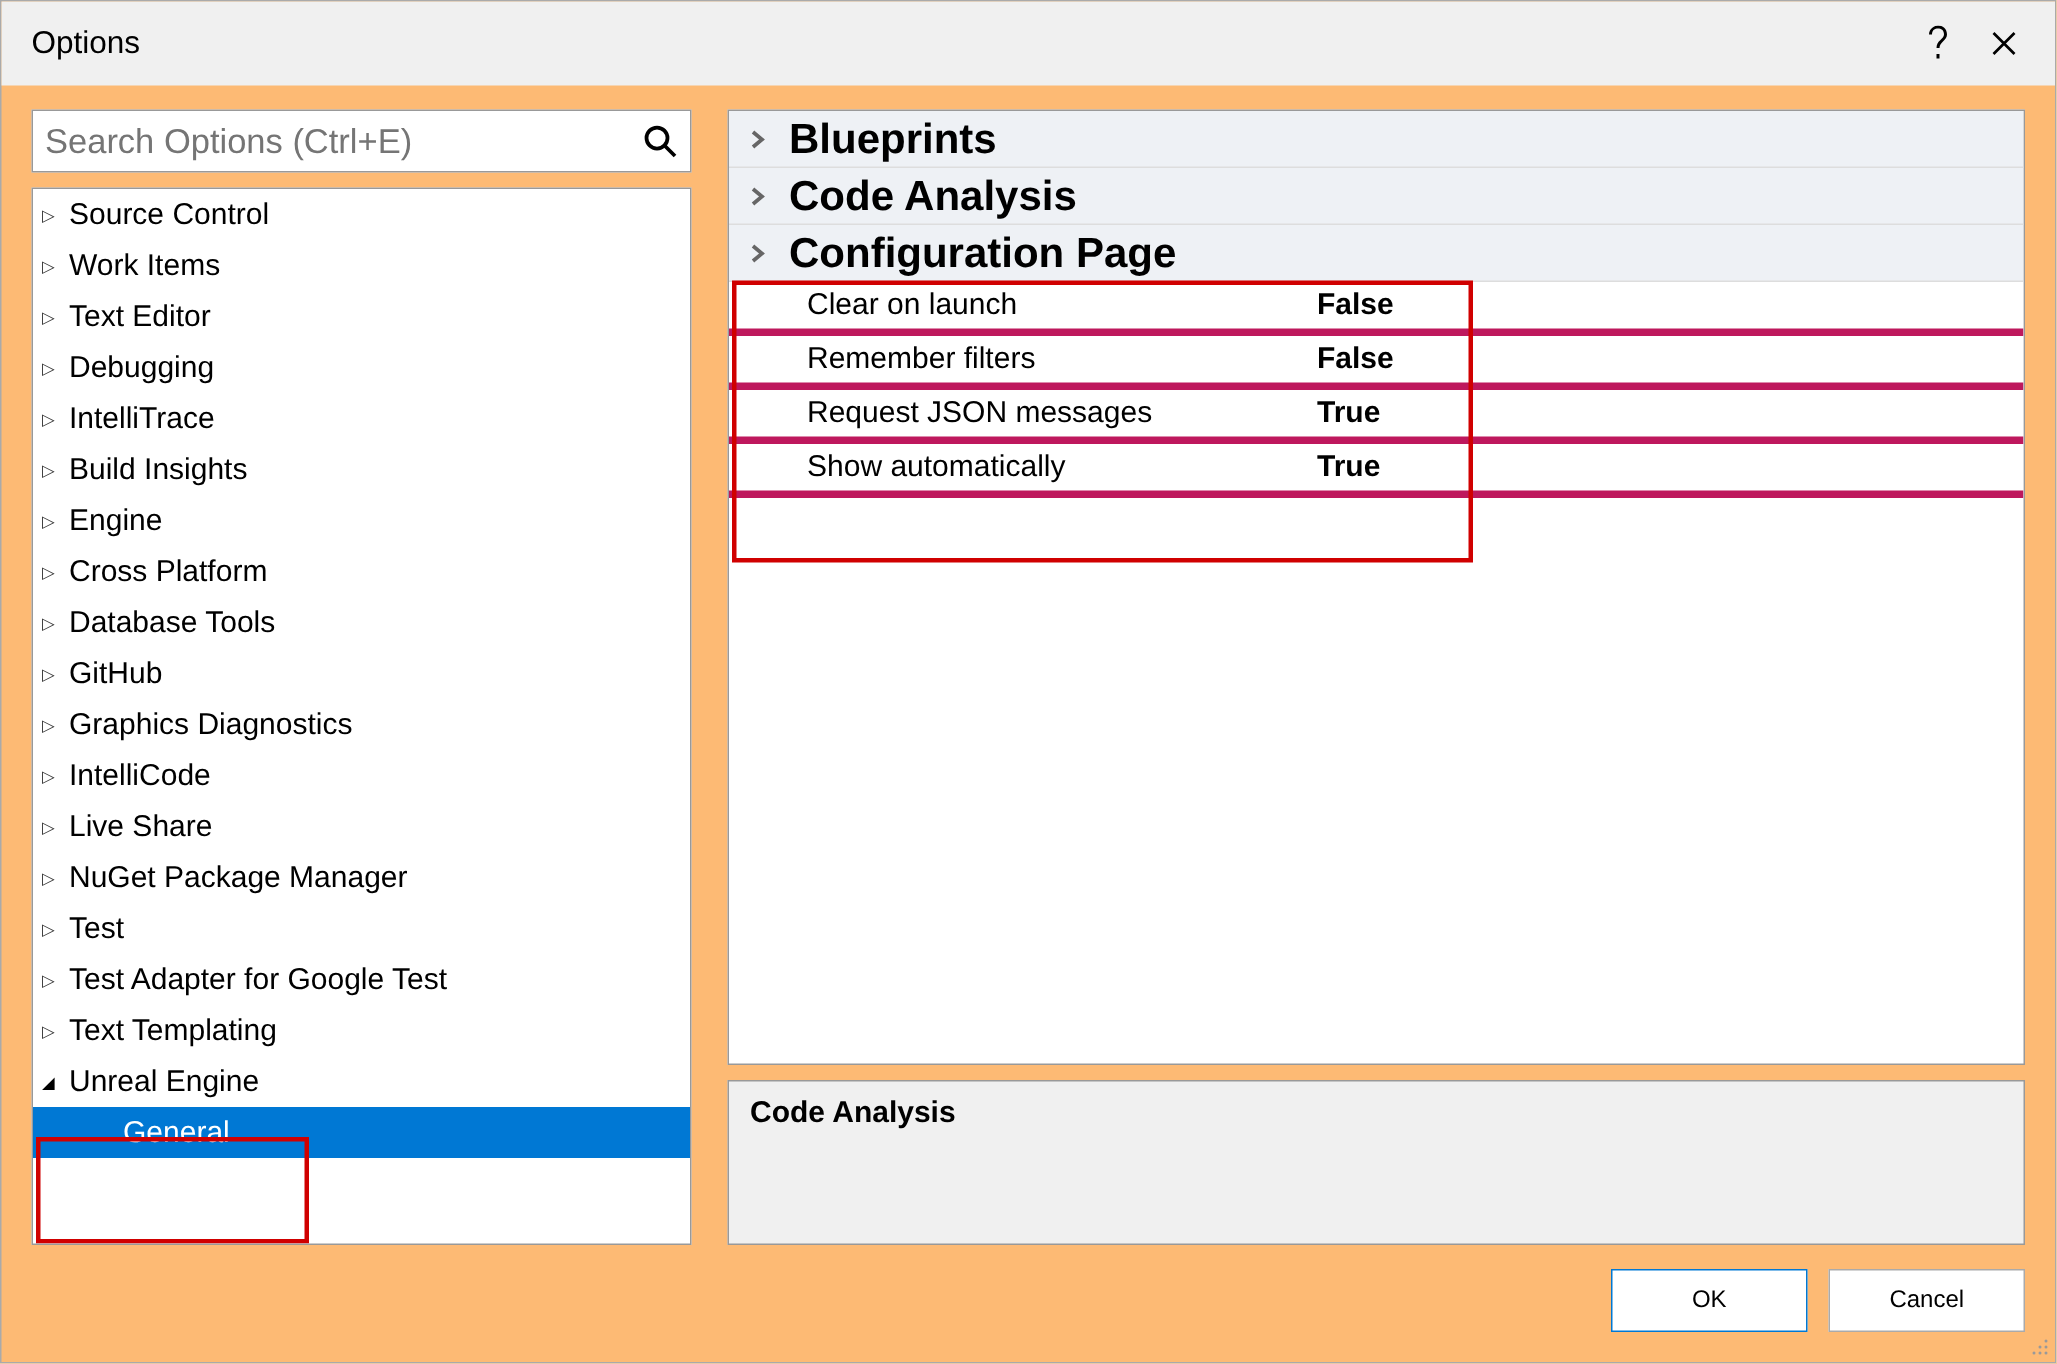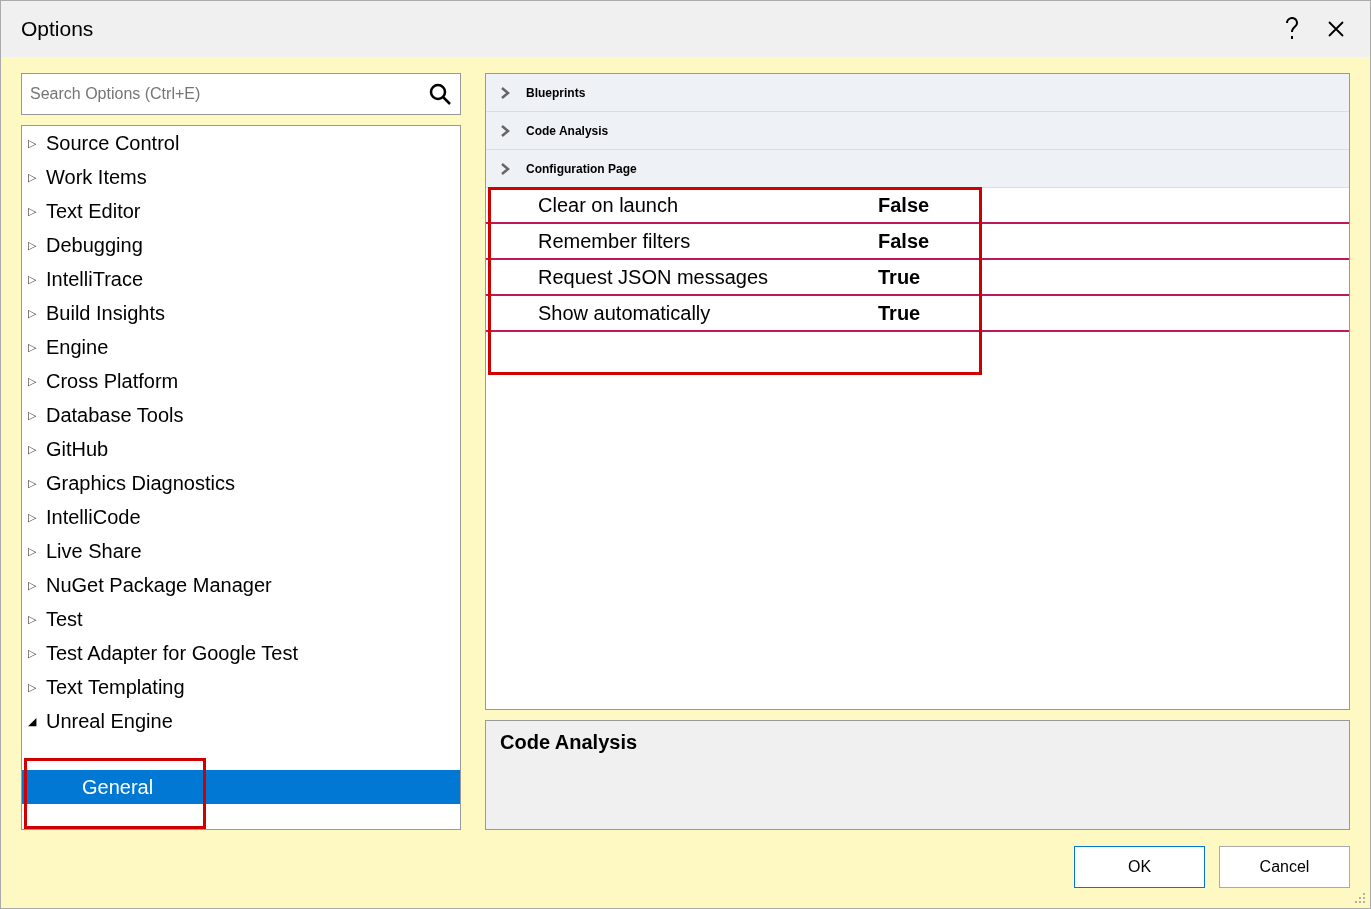--- a/index.html
+++ b/index.html
@@ -12,21 +12,21 @@
       font-size: 18px;
       background: #fff;
       width: 1371px;
       height: 909px;
       overflow: hidden;
     }
     .dialog {
       width: 100%;
       height: 100%;
       border: 1px solid #aaa;
-      background: #fef9c3;
+      background: #fdba74;
       display: flex;
       flex-direction: column;
       position: relative;
     }
     .titlebar {
       height: 56px;
       display: flex;
       align-items: center;
       padding: 0 12px 0 20px;
       background: #f0f0f0;
@@ -63,21 +63,21 @@
       background: #fff;
       display: flex;
       align-items: center;
       padding: 0 8px;
       margin-bottom: 10px;
     }
     .search-box input {
       flex: 1;
       border: none;
       outline: none;
-      font-size: 16px;
+      font-size: 23px;
       font-family: inherit;
       color: #555;
     }
     .search-box .search-icon {
       width: 24px;
       height: 24px;
       color: #000;
     }
     .tree-container {
       flex: 1;
@@ -117,21 +117,20 @@
     }
     .tree-arrow.expanded {
       color: #000;
     }
     .tree-label {
       padding-left: 2px;
     }
     .tree-item.selected {
       background: #0078d4;
       color: #fff;
-      margin-top: 32px;
     }
     .tree-item.child {
       padding-left: 40px;
     }
     .tree-child-text {
       padding-left: 20px;
     }
     .red-highlight-1 {
       position: absolute;
       left: 2px;
@@ -154,21 +153,21 @@
       overflow: hidden;
       position: relative;
     }
     .prop-section-header {
       display: flex;
       align-items: center;
       height: 38px;
       background: #eef1f5;
       border-bottom: 1px solid #ddd;
       padding-left: 12px;
-      font-size: 12px;
+      font-size: 28px;
     }
     .prop-section-header .chev {
       width: 28px;
       display: flex;
       align-items: center;
       justify-content: flex-start;
       color: #666;
     }
     .prop-section-header .chev svg {
       width: 14px;
@@ -179,21 +178,21 @@
     }
     .prop-section-header .sh-label {
       font-weight: 700;
       color: #000;
     }
     .prop-row {
       display: flex;
       align-items: center;
       height: 36px;
       background: #fff;
-      border-bottom: 2px solid #be185d;
+      border-bottom: 5px solid #be185d;
       padding-left: 52px;
       font-size: 20px;
     }
     .prop-row .pname {
       width: 340px;
       color: #000;
     }
     .prop-row .pval {
       font-weight: 700;
       color: #000;

